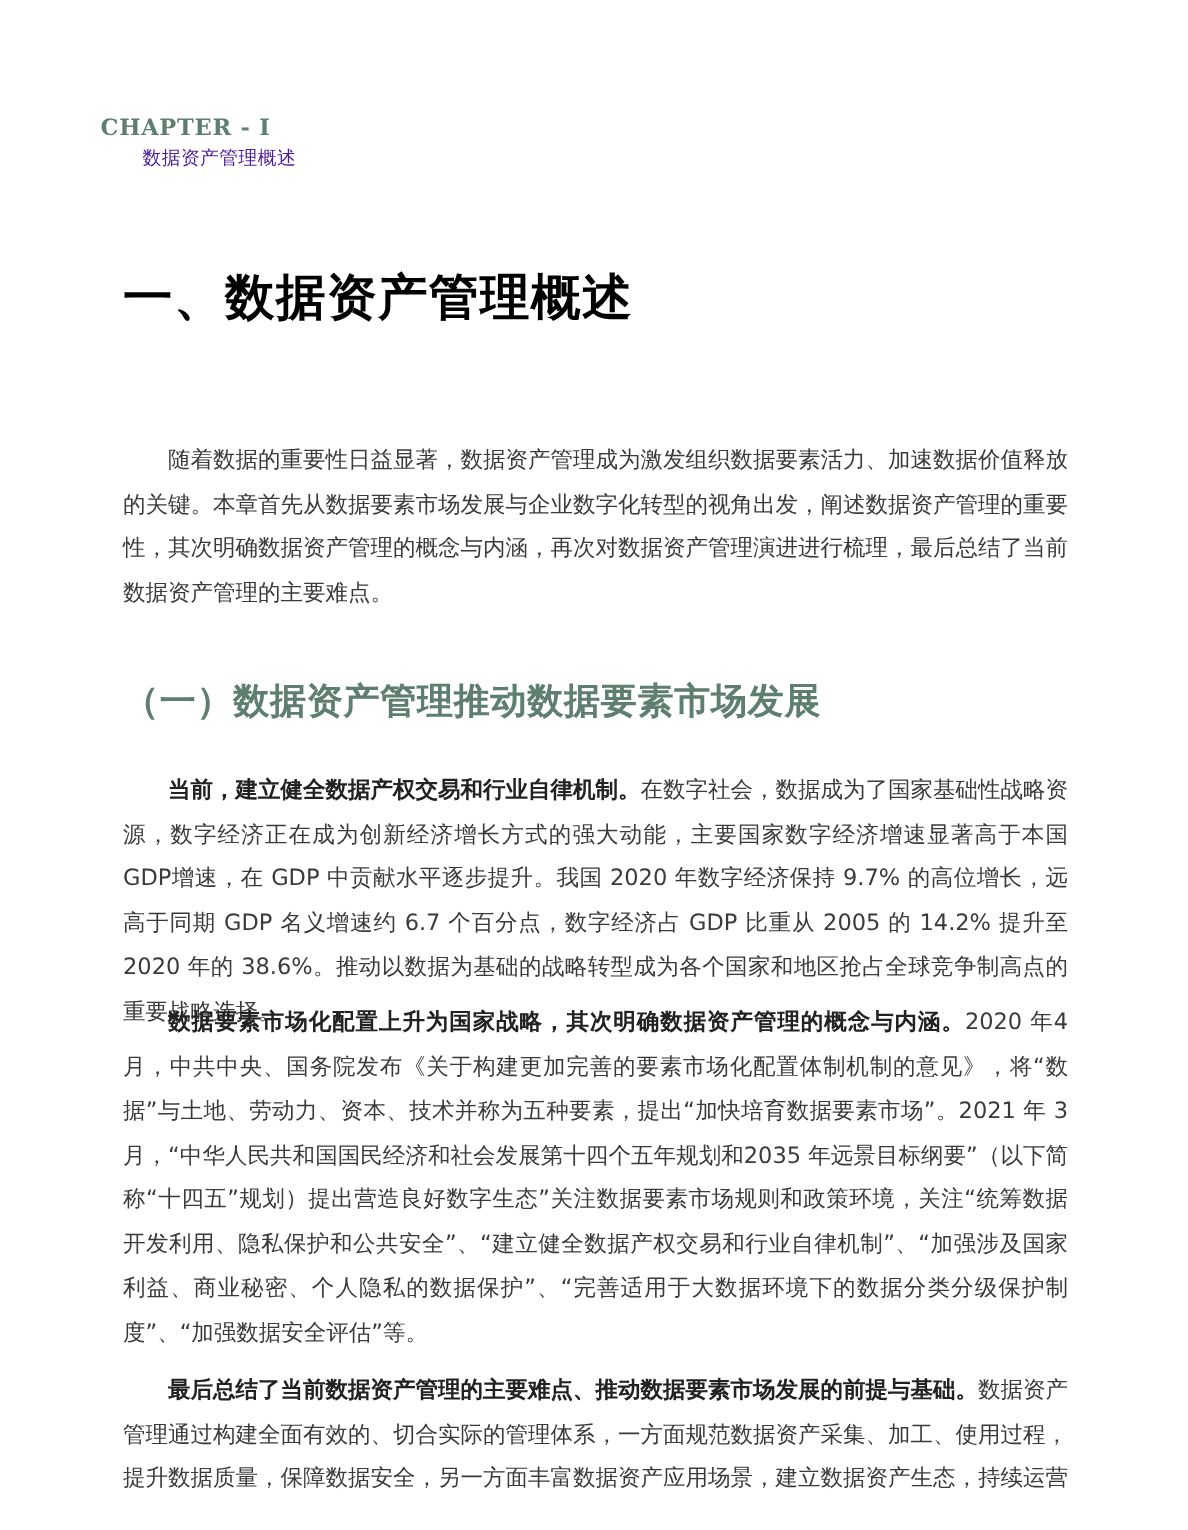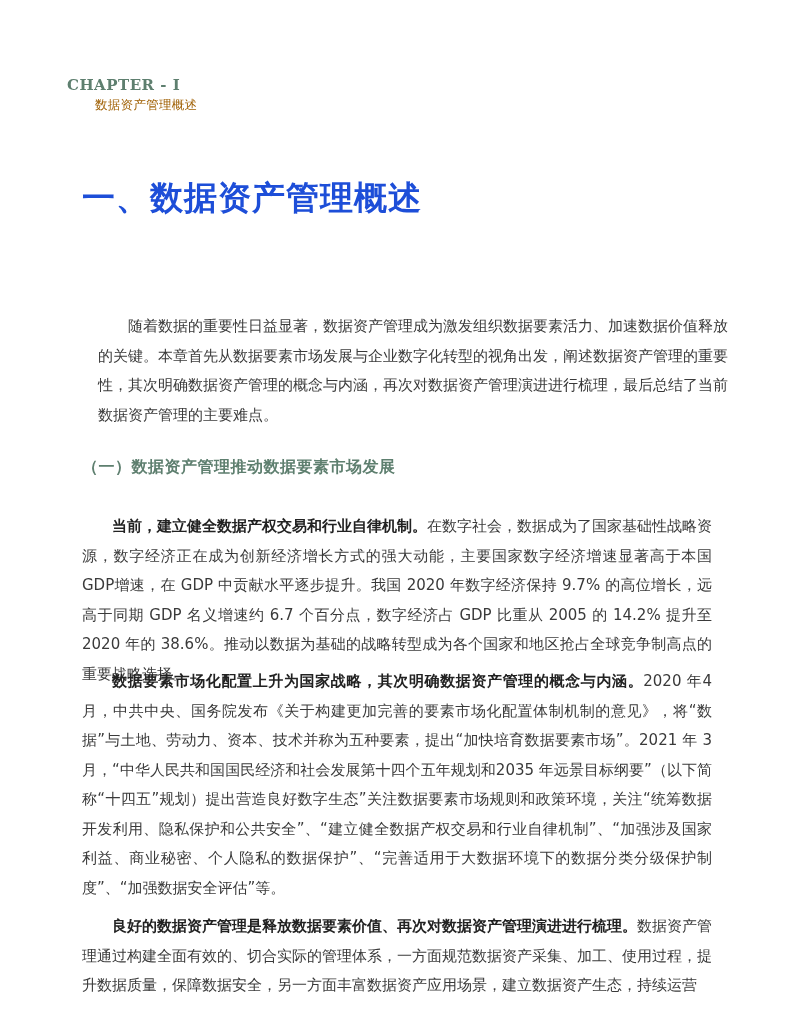--- a/index.html
+++ b/index.html
@@ -30,50 +30,50 @@
       font-size: 15px;
       letter-spacing: 0.5px;
       color: #5e7f6f;
       line-height: 16px;
     }
     .chapter-sub {
       position: absolute;
       left: 95px;
       top: 97px;
       font-size: 12.5px;
-      color: #a16207;
+      color: #4c1d95;
       line-height: 16px;
       letter-spacing: 0.3px;
     }
     .main-title {
       position: absolute;
       left: 82px;
       top: 176px;
       font-size: 33px;
       font-weight: bold;
-      color: #1d4ed8;
+      color: #000000;
       line-height: 44px;
       letter-spacing: 1px;
     }
     .body-text {
       position: absolute;
       left: 82px;
       width: 630px;
       font-size: 15px;
       line-height: 29.5px;
       text-align: justify;
       text-justify: inter-character;
       color: #3a3a3a;
     }
-    .p-intro { top: 312px; margin-left: 16px; }
+    .p-intro { top: 292px; }
     .section-title {
       position: absolute;
       left: 82px;
       top: 453px;
-      font-size: 16px;
+      font-size: 24px;
       font-weight: bold;
       color: #5e7f6f;
       line-height: 28px;
       letter-spacing: 0.5px;
     }
     .p1 { top: 512px; }
     .p2 { top: 667px; }
     .p3 { top: 912px; }
     .indent { text-indent: 2em; }
     .lead {
@@ -93,15 +93,15 @@
   <h1 class="main-title" style="margin:0;">一、数据资产管理概述</h1>
 
   <p class="body-text p-intro indent">随着数据的重要性日益显著，数据资产管理成为激发组织数据要素活力、加速数据价值释放的关键。本章首先从数据要素市场发展与企业数字化转型的视角出发，阐述数据资产管理的重要性，其次明确数据资产管理的概念与内涵，再次对数据资产管理演进进行梳理，最后总结了当前数据资产管理的主要难点。</p>
 
   <h2 class="section-title" style="margin:0;">（一）数据资产管理推动数据要素市场发展</h2>
 
   <p class="body-text p1 indent"><span class="lead">当前，建立健全数据产权交易和行业自律机制。</span><span>在数字社会，数据成为了国家基础性战略资源，数字经济正在成为创新经济增长方式的强大动能，主要国家数字经济增速显著高于本国GDP增速，在 GDP 中贡献水平逐步提升。我国 2020 年数字经济保持 9.7% 的高位增长，远高于同期 GDP 名义增速约 6.7 个百分点，数字经济占 GDP 比重从 2005 的 14.2% 提升至 2020 年的 38.6%。推动以数据为基础的战略转型成为各个国家和地区抢占全球竞争制高点的重要战略选择。</span></p>
 
   <p class="body-text p2 indent"><span class="lead">数据要素市场化配置上升为国家战略，其次明确数据资产管理的概念与内涵。</span><span>2020 年4 月，中共中央、国务院发布《关于构建更加完善的要素市场化配置体制机制的意见》，将“数据”与土地、劳动力、资本、技术并称为五种要素，提出“加快培育数据要素市场”。2021 年 3 月，“中华人民共和国国民经济和社会发展第十四个五年规划和2035 年远景目标纲要”（以下简称“十四五”规划）提出营造良好数字生态”关注数据要素市场规则和政策环境，关注“统筹数据开发利用、隐私保护和公共安全”、“建立健全数据产权交易和行业自律机制”、“加强涉及国家利益、商业秘密、个人隐私的数据保护”、“完善适用于大数据环境下的数据分类分级保护制度”、“加强数据安全评估”等。</span></p>
 
-  <p class="body-text p3 indent"><span class="lead">良好的数据资产管理是释放数据要素价值、再次对数据资产管理演进进行梳理。</span><span>数据资产管理通过构建全面有效的、切合实际的管理体系，一方面规范数据资产采集、加工、使用过程，提升数据质量，保障数据安全，另一方面丰富数据资产应用场景，建立数据资产生态，持续运营</span></p>
+  <p class="body-text p3 indent"><span class="lead">最后总结了当前数据资产管理的主要难点、推动数据要素市场发展的前提与基础。</span><span>数据资产管理通过构建全面有效的、切合实际的管理体系，一方面规范数据资产采集、加工、使用过程，提升数据质量，保障数据安全，另一方面丰富数据资产应用场景，建立数据资产生态，持续运营</span></p>
 
 </div>
 
 </body></html>

